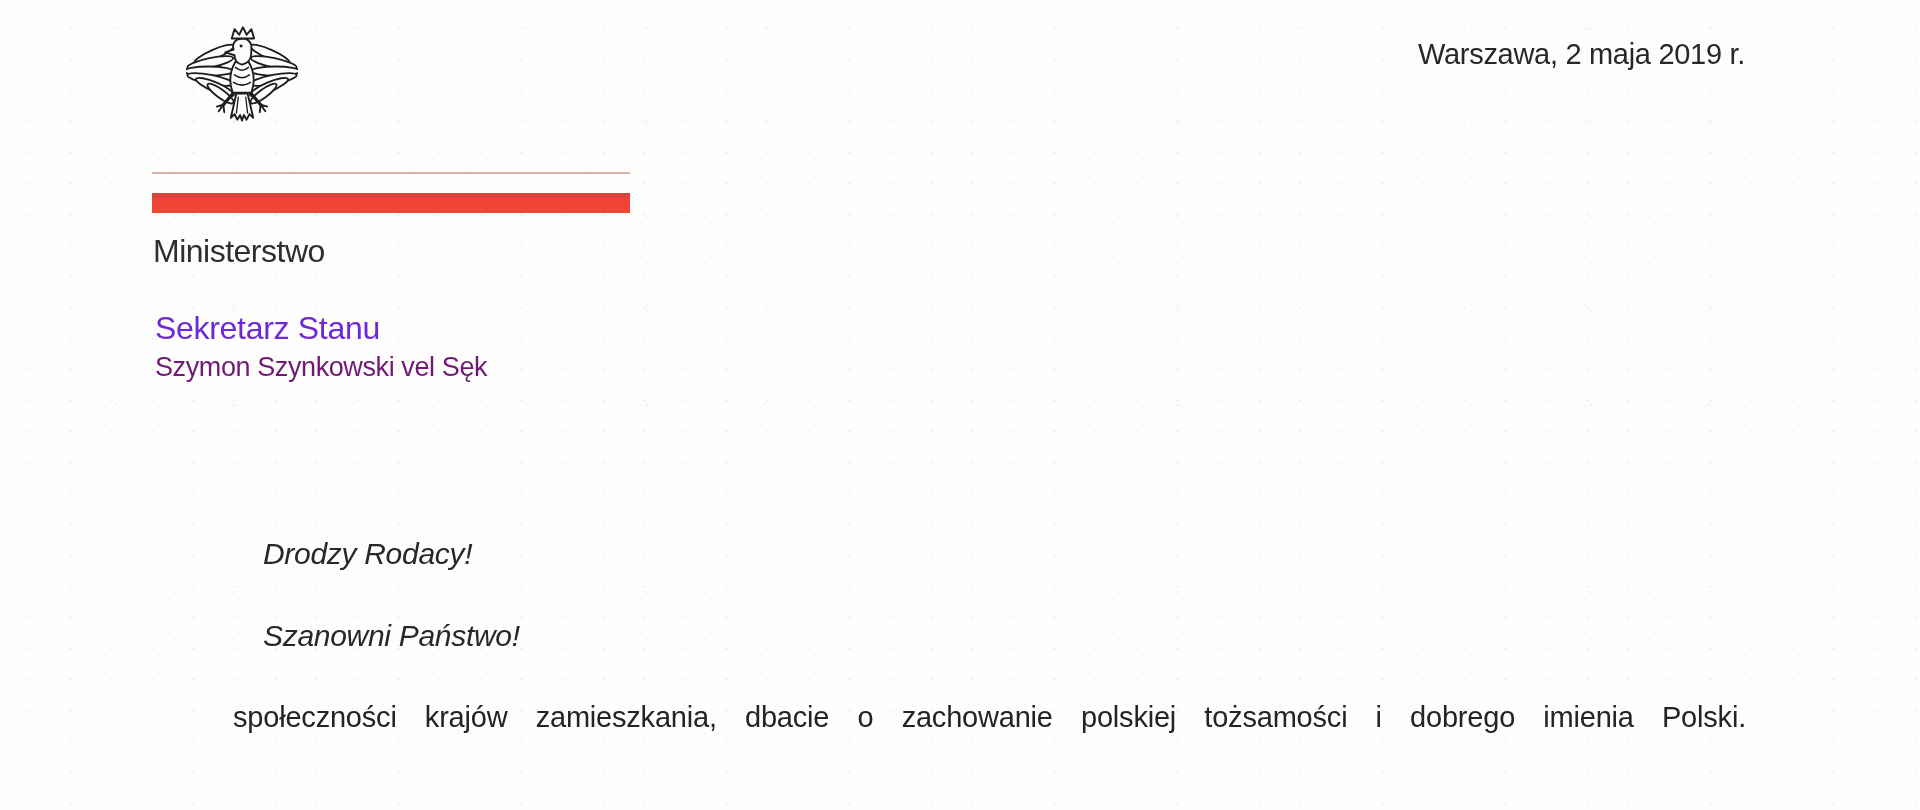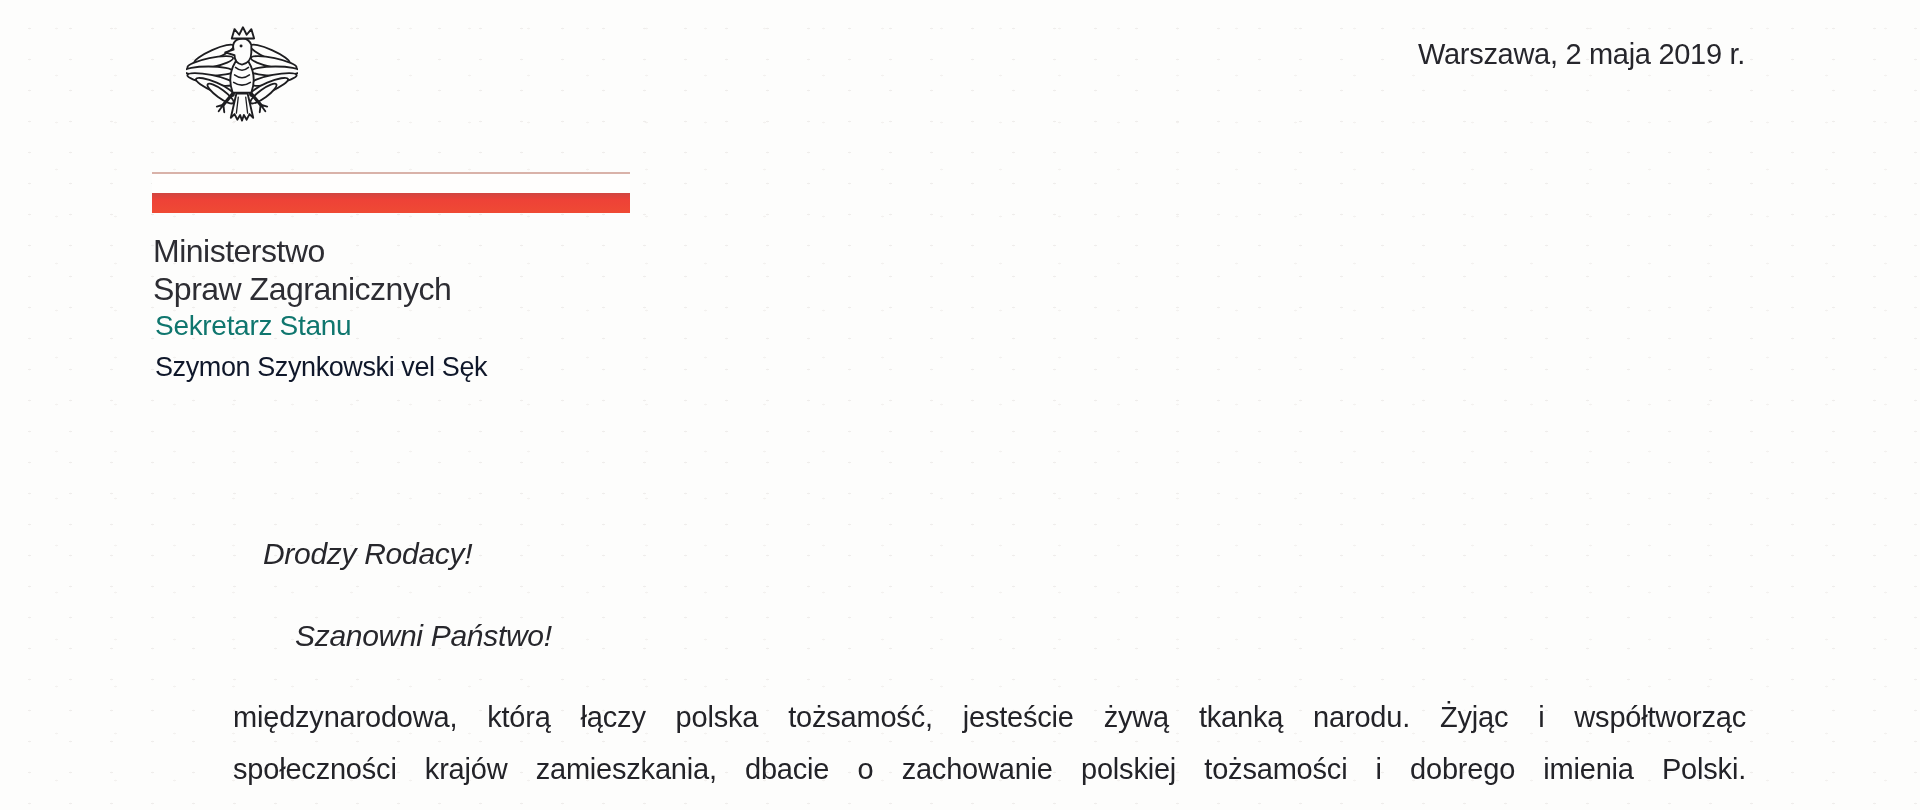--- a/index.html
+++ b/index.html
@@ -26,32 +26,32 @@
   .flag { position: absolute; left: 152px; top: 172px; width: 478px; }
   .flag .hairline { height: 2px; }
   .flag .white-stripe { height: 19px; background: #fffefd; }
   .flag .red-stripe { height: 20px; }
   .ministry-name {
     position: absolute; left: 153px; top: 232px;
     font-size: 32px; line-height: 38px; letter-spacing: -0.5px; color: #2d2d33;
   }
   .office-title {
     position: absolute; left: 155px; top: 310px;
-    font-size: 28px; letter-spacing: -0.3px; color: #0f766e;
+    font-size: 32px; letter-spacing: -0.3px; color: #6d28d9;
   }
   .signatory {
     position: absolute; left: 155px; top: 352px;
-    font-size: 27px; letter-spacing: -0.4px; color: #0f172a;
+    font-size: 27px; letter-spacing: -0.4px; color: #701a75;
   }
   .salutation {
     position: absolute; left: 263px;
     font-style: italic; font-size: 30px; letter-spacing: -0.3px; color: #27272c;
   }
   .salutation.first { top: 537px; }
-  .salutation.second { top: 619px; margin-left: 32px; }
+  .salutation.second { top: 619px; }
   .letter-body {
     position: absolute; left: 233px; top: 691px; width: 1513px;
     font-size: 29px; line-height: 52px; letter-spacing: -0.2px; color: #232328;
   }
   .letter-body .line {
     text-align: justify;
     text-align-last: justify;
     height: 52px; overflow: visible; white-space: nowrap;
   }
 </style>
@@ -105,24 +105,22 @@
 </div>
 
 <div class="flag">
   <div class="hairline" style="background:#d9b2a9;"></div>
   <div class="white-stripe"></div>
   <div class="red-stripe" style="background:linear-gradient(#d04540, #ee4237 35%, #ef4a34);"></div>
 </div>
 
 <div class="ministry-name">
   <div>Ministerstwo</div>
-  <div>Spraw Zagranicznych</div>
 </div>
 <div class="office-title">Sekretarz Stanu</div>
 <div class="signatory">Szymon Szynkowski vel Sęk</div>
 
 <div class="salutation first">Drodzy Rodacy!</div>
 <div class="salutation second">Szanowni Państwo!</div>
 
 <div class="letter-body">
-  <div class="line">międzynarodowa, którą łączy polska tożsamość, jesteście żywą tkanką narodu. Żyjąc i współtworząc</div>
   <div class="line">społeczności krajów zamieszkania, dbacie o zachowanie polskiej tożsamości i dobrego imienia Polski.</div>
 </div>
 
 </body></html>

